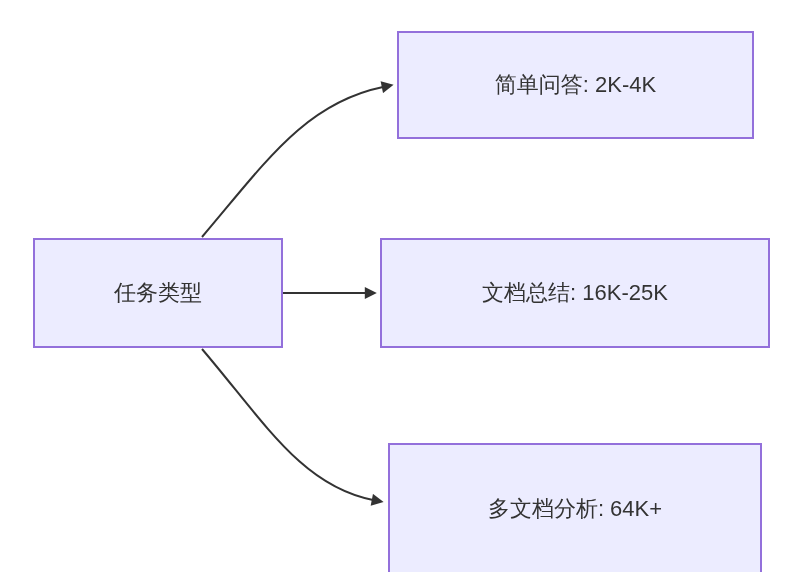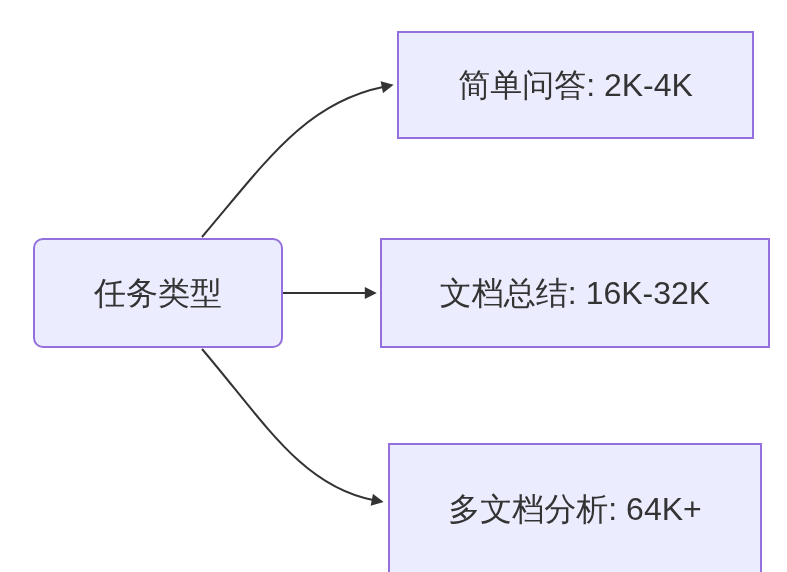--- a/index.html
+++ b/index.html
@@ -34,26 +34,26 @@
   }
   .node {
     position: absolute;
     box-sizing: border-box;
     background: var(--node-fill, #ECECFF);
     border: 2px solid var(--node-border, #9370DB);
     display: flex;
     align-items: center;
     justify-content: center;
     color: var(--text, #333333);
-    font-size: 32px;
+    font-size: 22px;
     line-height: 1.2;
     text-align: center;
     white-space: nowrap;
   }
-  .node-root   { left: 33px;  top: 238px; width: 250px; height: 110px; border-radius: 10px; }
+  .node-root   { left: 33px;  top: 238px; width: 250px; height: 110px; }
   .node-top    { left: 397px; top: 31px;  width: 357px; height: 108px; }
   .node-middle { left: 380px; top: 238px; width: 390px; height: 110px; }
   .node-bottom { left: 388px; top: 443px; width: 374px; height: 133px; }
 </style>
 </head>
 <body>
 
 <div class="canvas">
 
   <svg class="edges-layer" width="787" height="572" viewBox="0 0 787 572" xmlns="http://www.w3.org/2000/svg">
@@ -69,20 +69,20 @@
 
   <div class="node node-root">
     <span>任务类型</span>
   </div>
 
   <div class="node node-top">
     <span>简单问答: 2K-4K</span>
   </div>
 
   <div class="node node-middle">
-    <span>文档总结: 16K-32K</span>
+    <span>文档总结: 16K-25K</span>
   </div>
 
   <div class="node node-bottom">
     <span>多文档分析: 64K+</span>
   </div>
 
 </div>
 
 </body></html>

